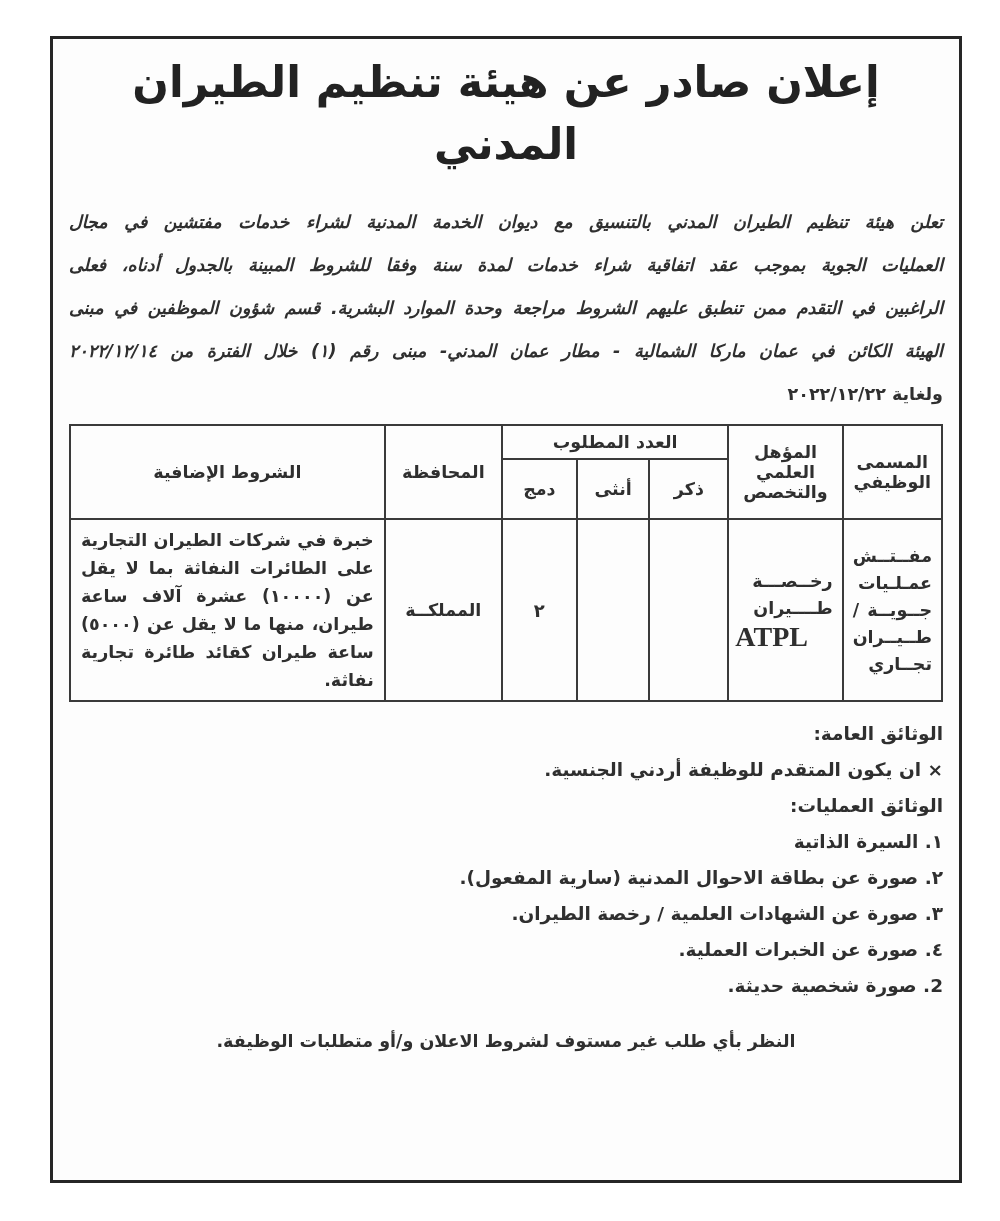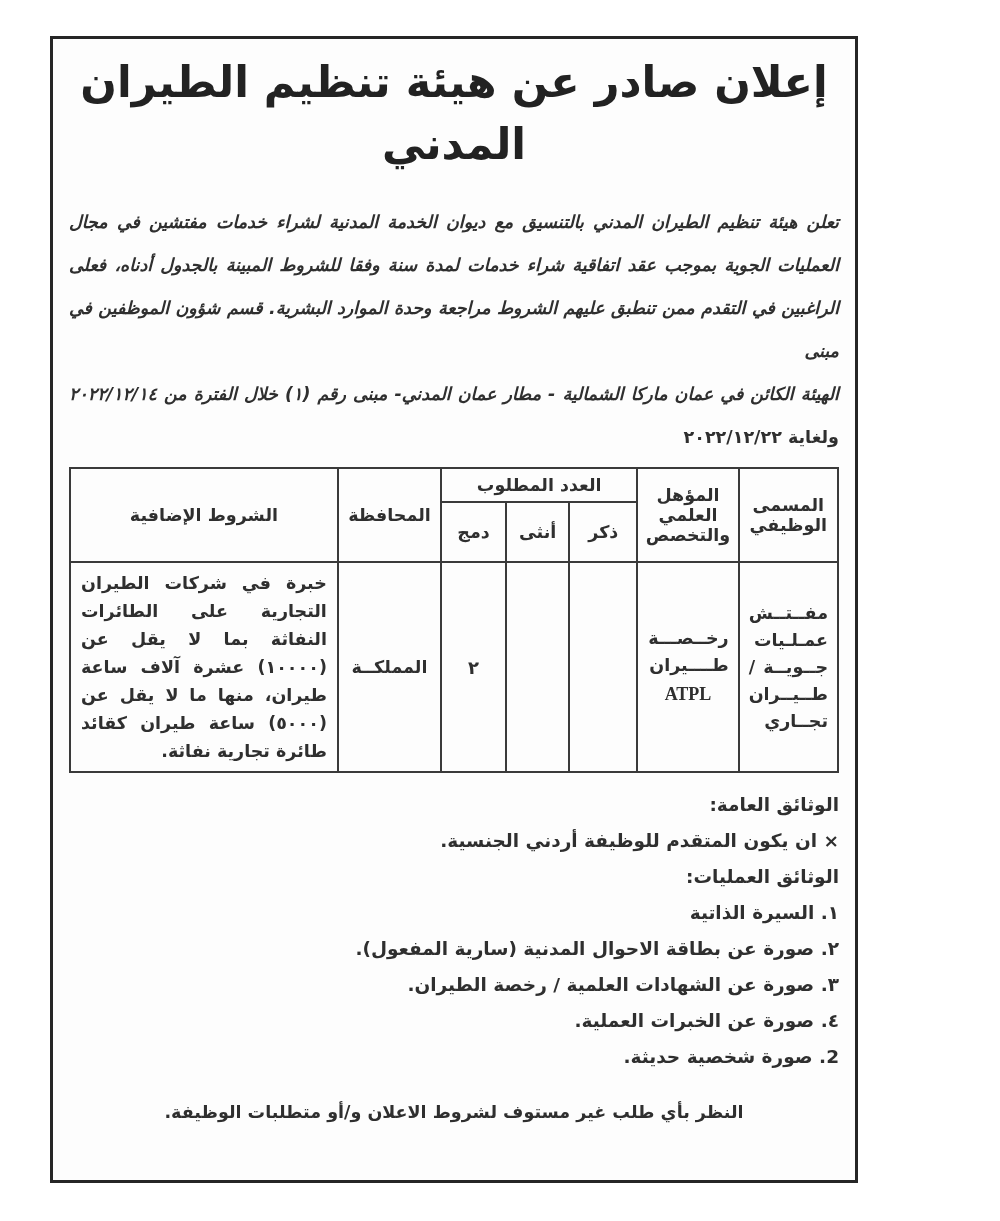--- a/index.html
+++ b/index.html
@@ -9,21 +9,21 @@
     height: 1221px;
     background: #ffffff;
     font-family: "DejaVu Sans", sans-serif;
     color: #2f2f2f;
     direction: rtl;
   }
   .frame {
     position: absolute;
     left: 50px;
     top: 36px;
-    width: 808px;
+    width: 912px;
     height: 1147px;
     box-sizing: border-box;
     border: 3px solid #262626;
     background: #fdfdfd;
     padding: 10px 16px 0 16px;
   }
   .title {
     margin: 2px 0 0 0;
     text-align: center;
     font-size: 43px;
@@ -59,24 +59,24 @@
   }
   td.job-cell, td.qual-cell { padding: 4px 6px; }
   .stretch-line {
     line-height: 27px;
     text-align: justify;
     text-align-last: justify;
     padding: 0 3px;
   }
   .qual-latin {
     font-family: "Liberation Serif", serif;
-    font-size: 18px;
+    font-size: 28px;
     font-weight: bold;
     direction: ltr;
-    text-align: center;
+    text-align: left;
     line-height: 30px;
   }
   .count-cell { font-size: 18px; }
 
   .section { margin-top: 22px; font-size: 18.5px; font-weight: bold; }
   .sec-line { line-height: 20px; margin-bottom: 16px; text-align: right; }
 
   .note { margin-top: 26px; font-size: 17.5px; font-weight: bold; }
   .note-line { line-height: 38px; }
   .center-line { text-align: center; text-align-last: center; }

